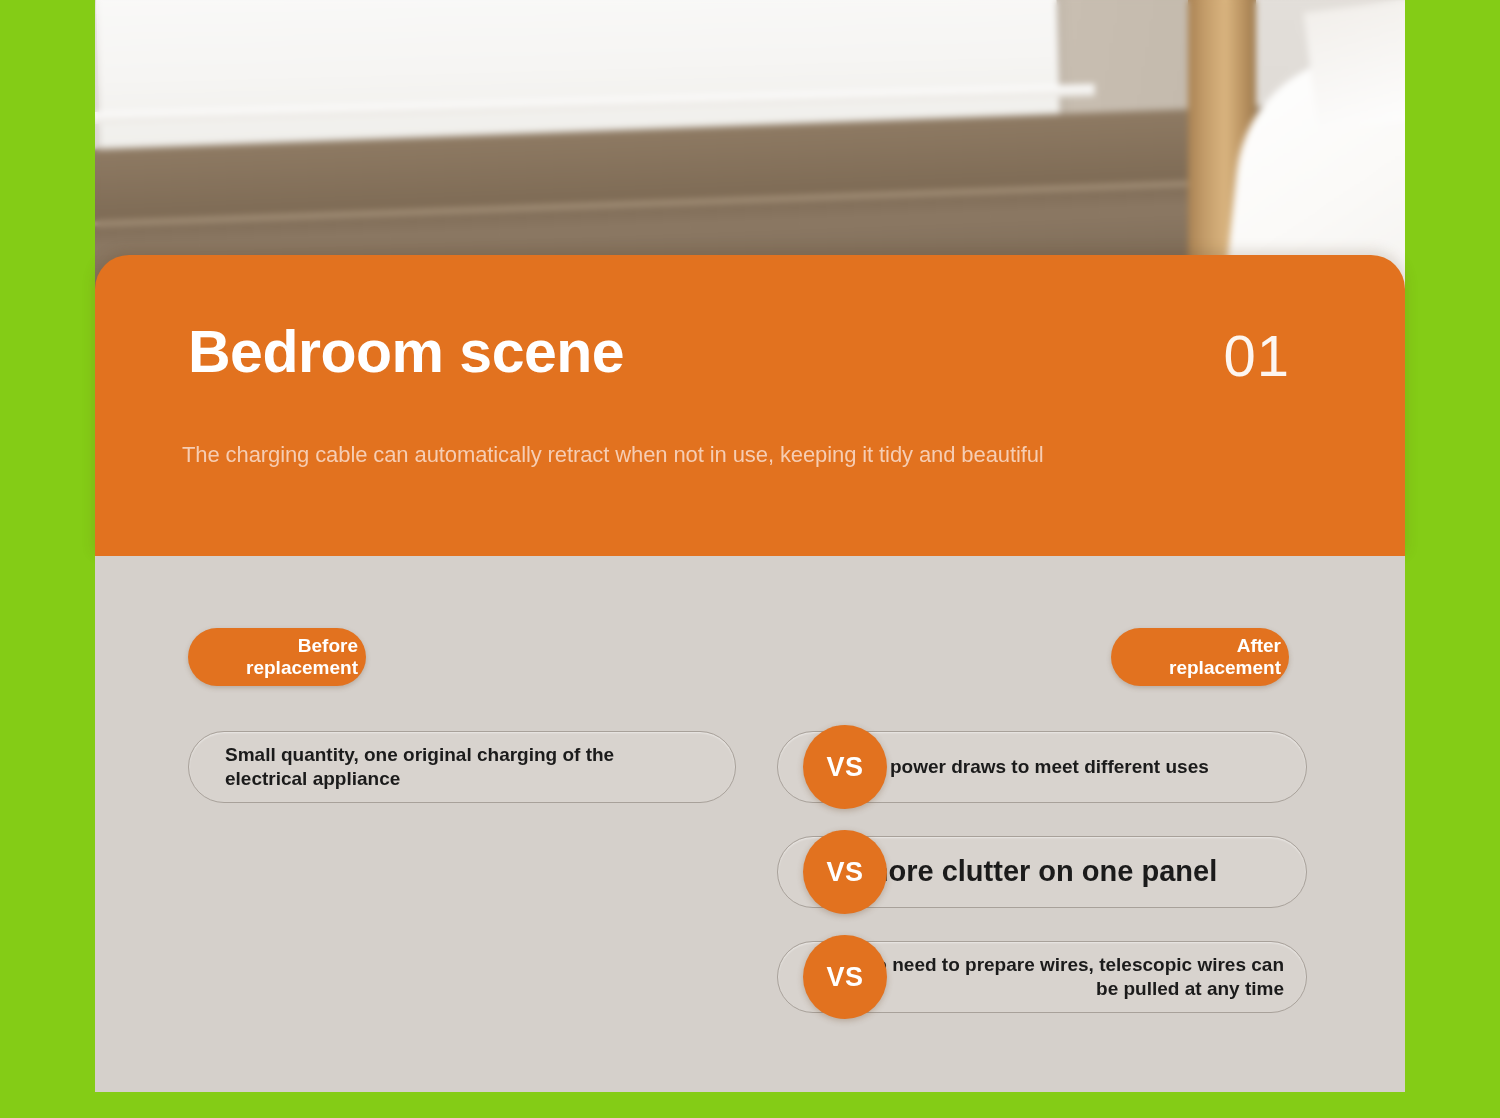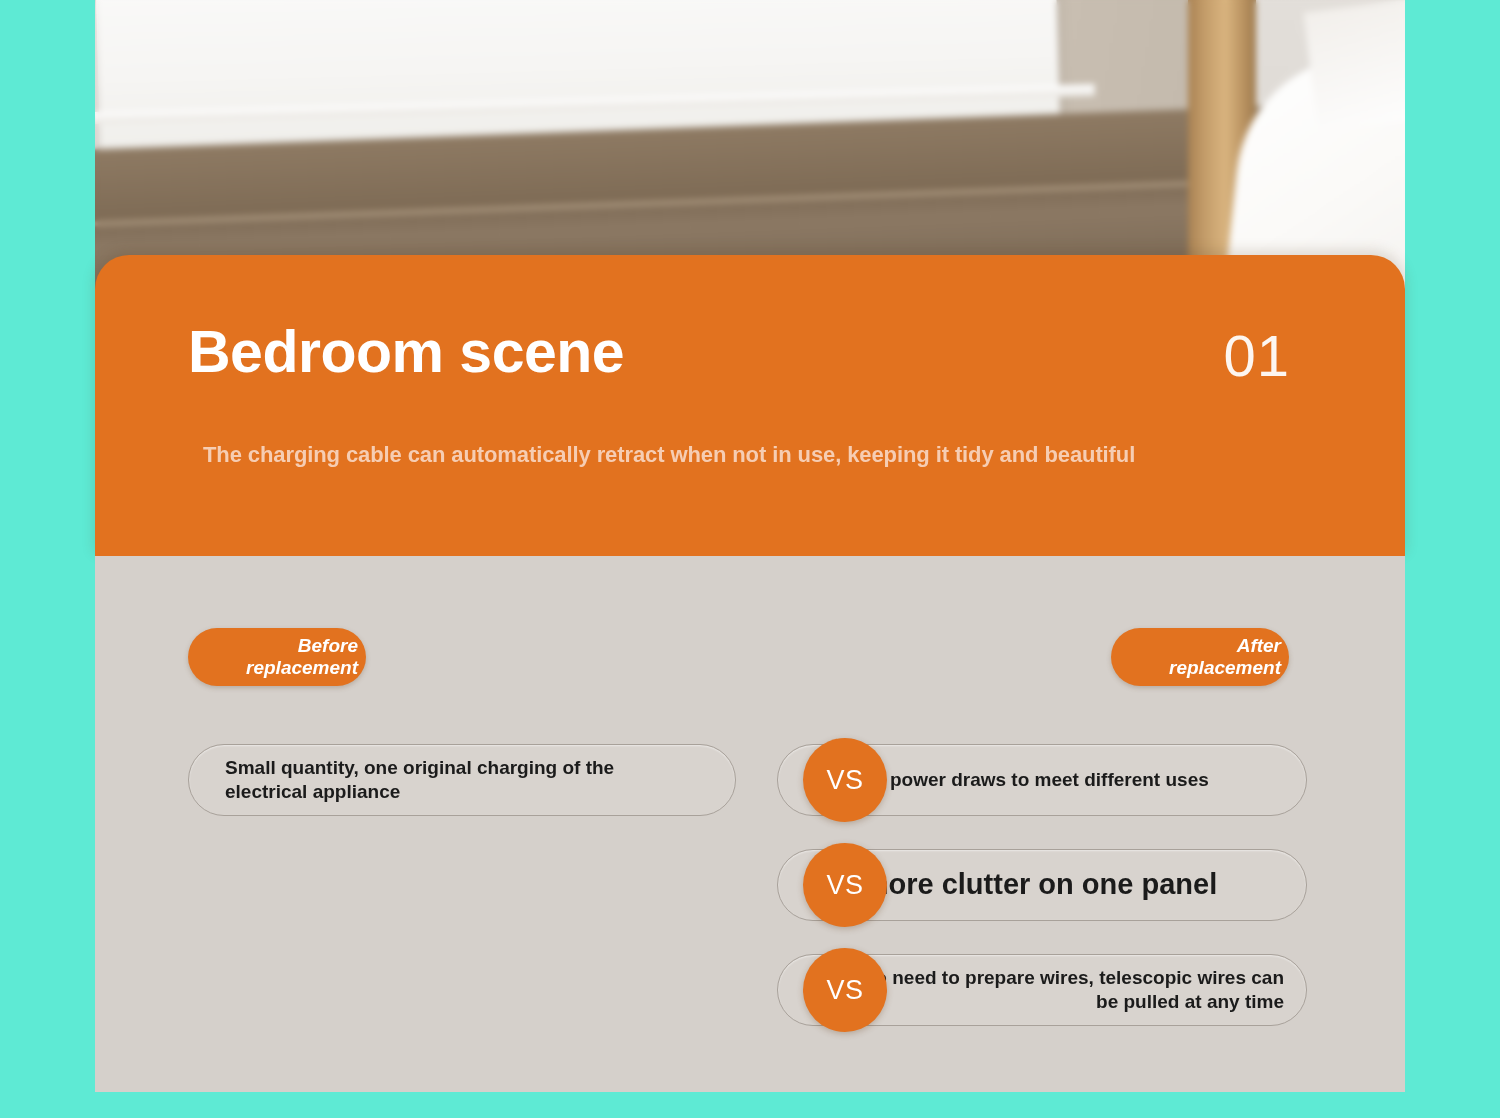--- a/index.html
+++ b/index.html
@@ -11,21 +11,21 @@
     width: 1500px;
     height: 1118px;
     font-family: "Liberation Sans", sans-serif;
     overflow: hidden;
   }
 
   .page {
     position: relative;
     width: 1500px;
     height: 1118px;
-    background: #5eead4;
+    background: #84cc16;
   }
 
   
   .hero-photo {
     position: absolute;
     left: 95px;
     top: 0;
     width: 1310px;
     height: 300px;
     overflow: hidden;
@@ -170,24 +170,24 @@
     right: 115px;
     top: 72px;
     font-size: 58px;
     font-weight: 300;
     color: #fdf6f0;
     letter-spacing: 1px;
     line-height: 1;
   }
   .header-subtitle {
     position: absolute;
-    left: 108px;
+    left: 87px;
     top: 187px;
     font-size: 22px;
-    font-weight: 700;
+    font-weight: 400;
     color: #f6cdb3;
     letter-spacing: -0.1px;
     white-space: nowrap;
   }
 
   
   .content-panel {
     position: absolute;
     left: 95px;
     top: 556px;
@@ -218,27 +218,26 @@
     left: 14px;
     right: 8px;
     top: 50%;
     transform: translateY(-50%);
     text-align: right;
     color: #ffffff;
     font-size: 19px;
     font-weight: 700;
     line-height: 1.18;
     white-space: pre-line;
-    font-style: italic;
   }
 
   .rows {
     position: absolute;
     left: 0;
-    top: 188px;
+    top: 175px;
     width: 100%;
   }
   .cmp-row {
     position: relative;
     height: 72px;
     margin-bottom: 33px;
   }
   .cmp-cap {
     position: absolute;
     top: 0;
@@ -269,21 +268,21 @@
   .vs-badge {
     position: absolute;
     left: 708px;
     top: -6px;
     width: 84px;
     height: 84px;
     border-radius: 50%;
     background: #e2721f;
     color: #ffffff;
     font-size: 27px;
-    font-weight: 400;
+    font-weight: 700;
     display: flex;
     align-items: center;
     justify-content: center;
     letter-spacing: 0.5px;
     box-shadow: 0 2px 6px rgba(110,70,35,0.3);
     z-index: 4;
   }
 </style>
 </head>
 <body>

